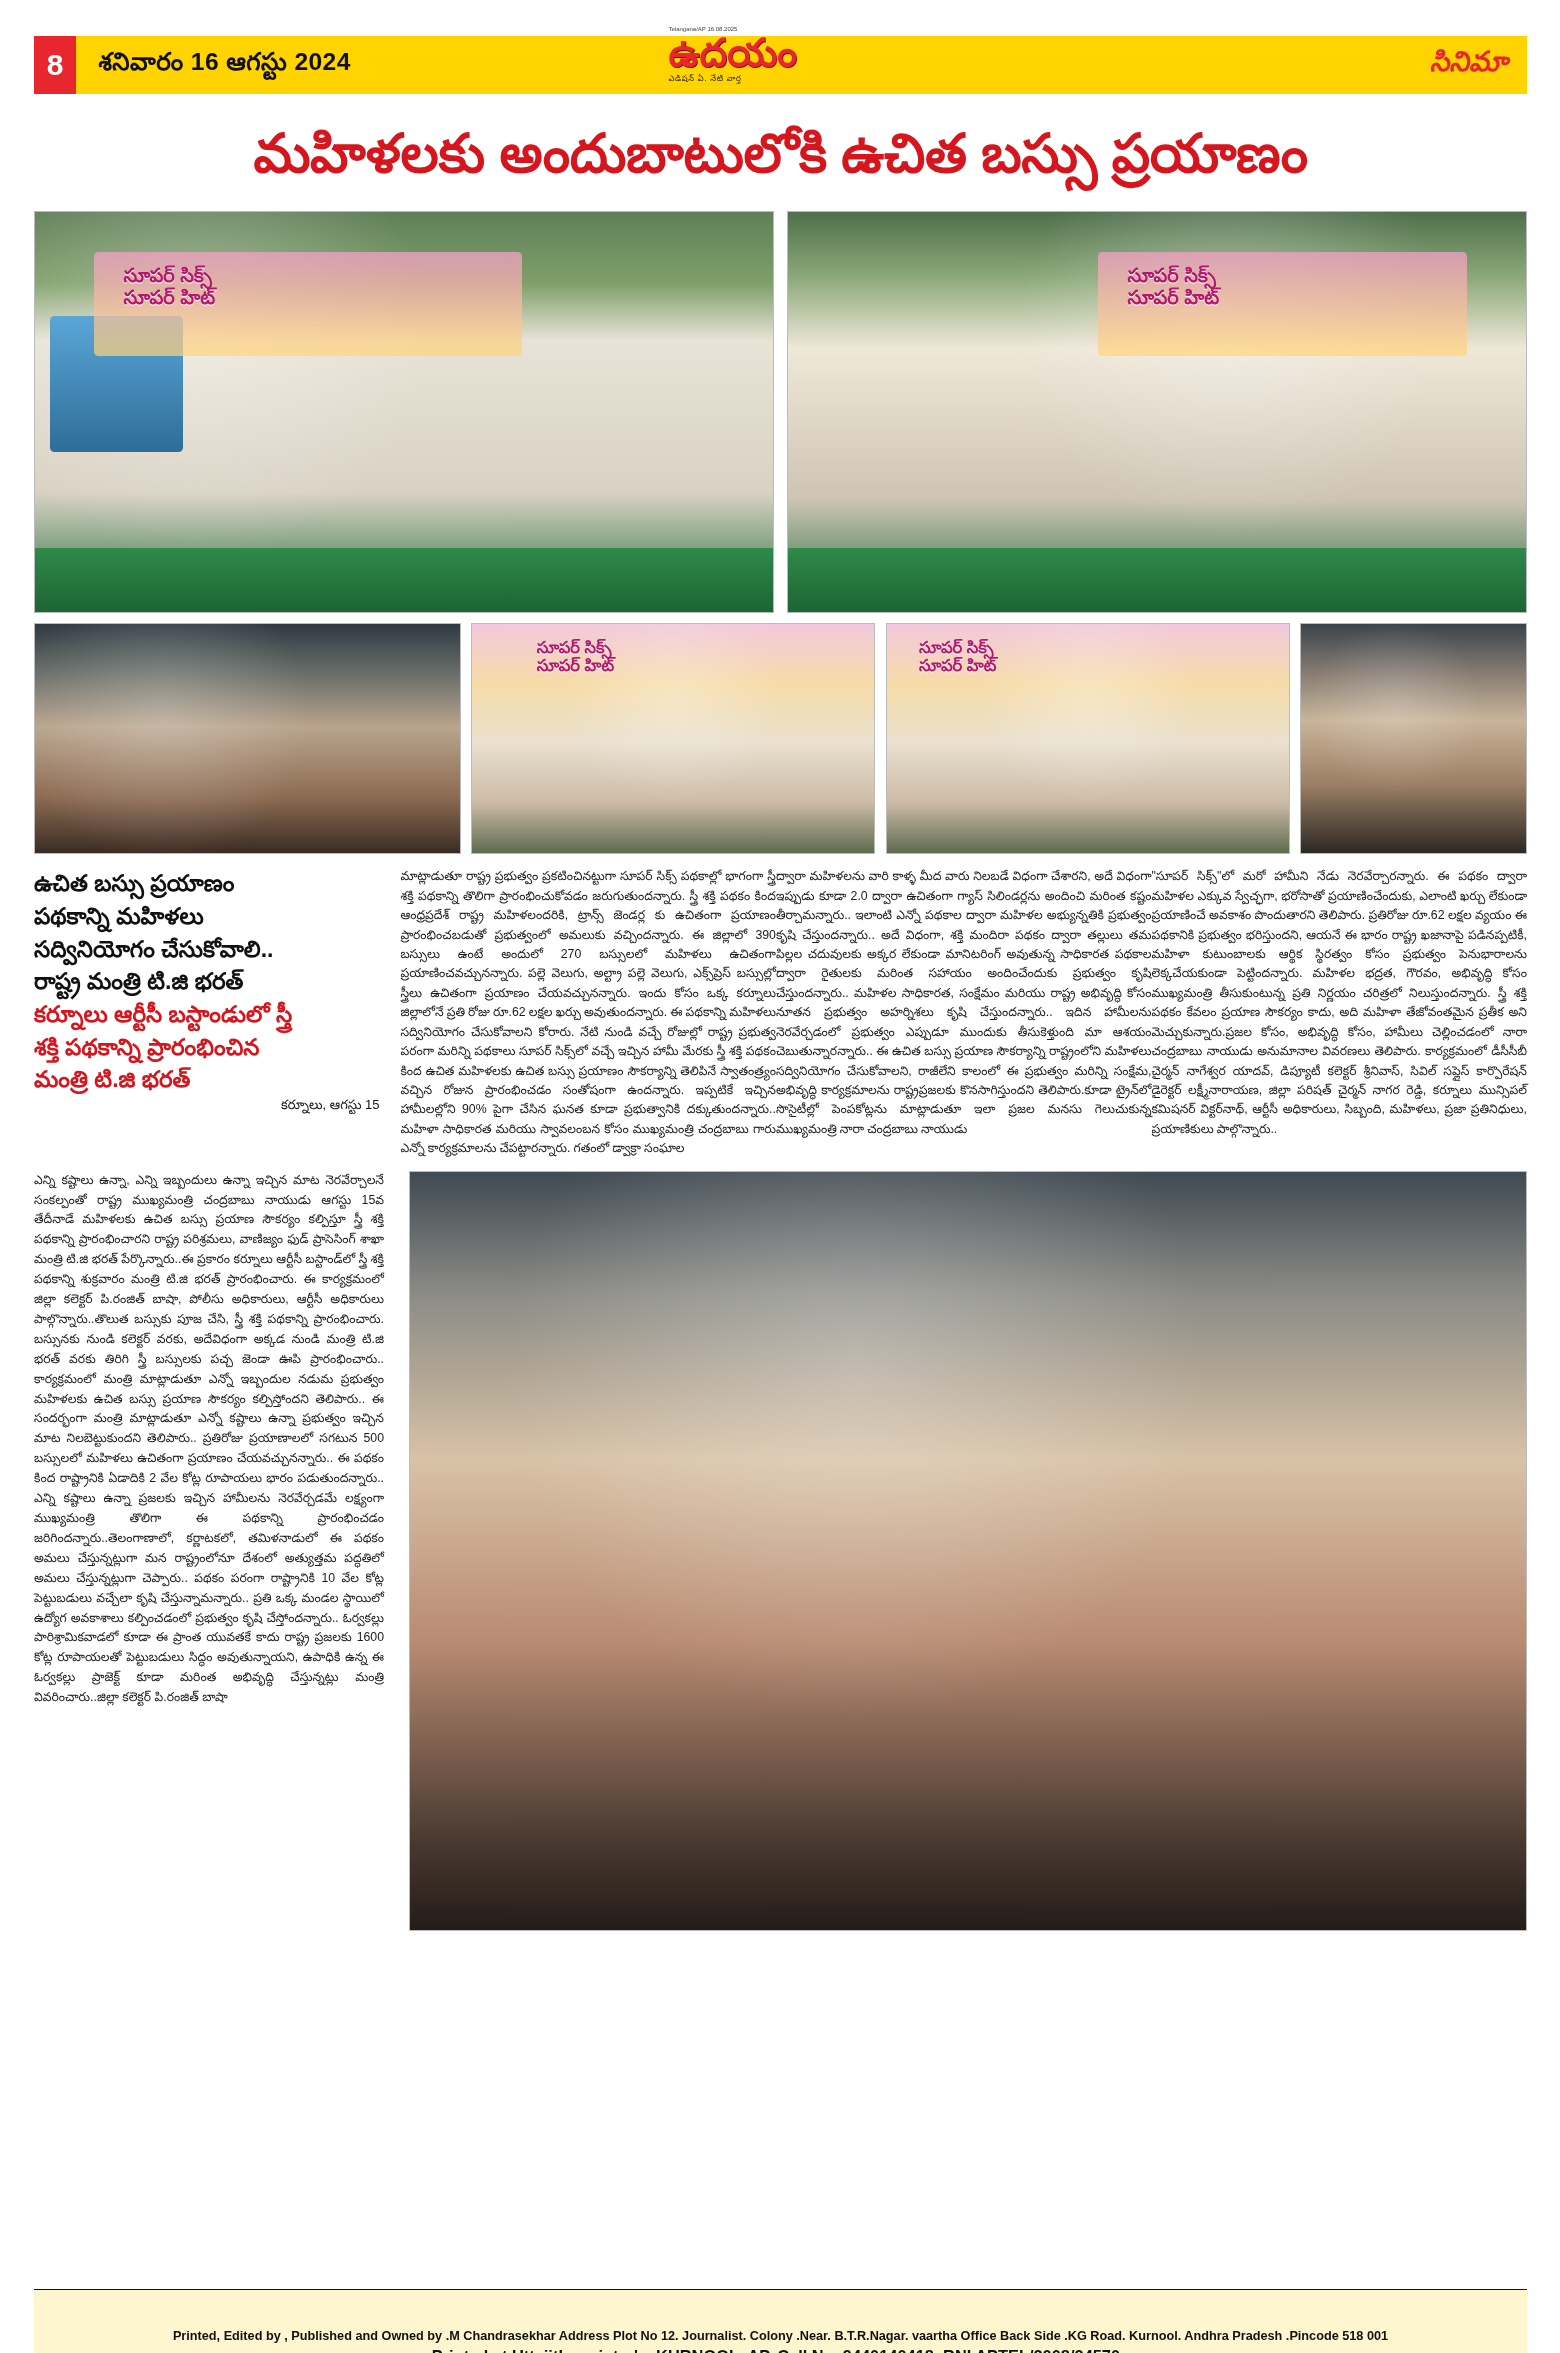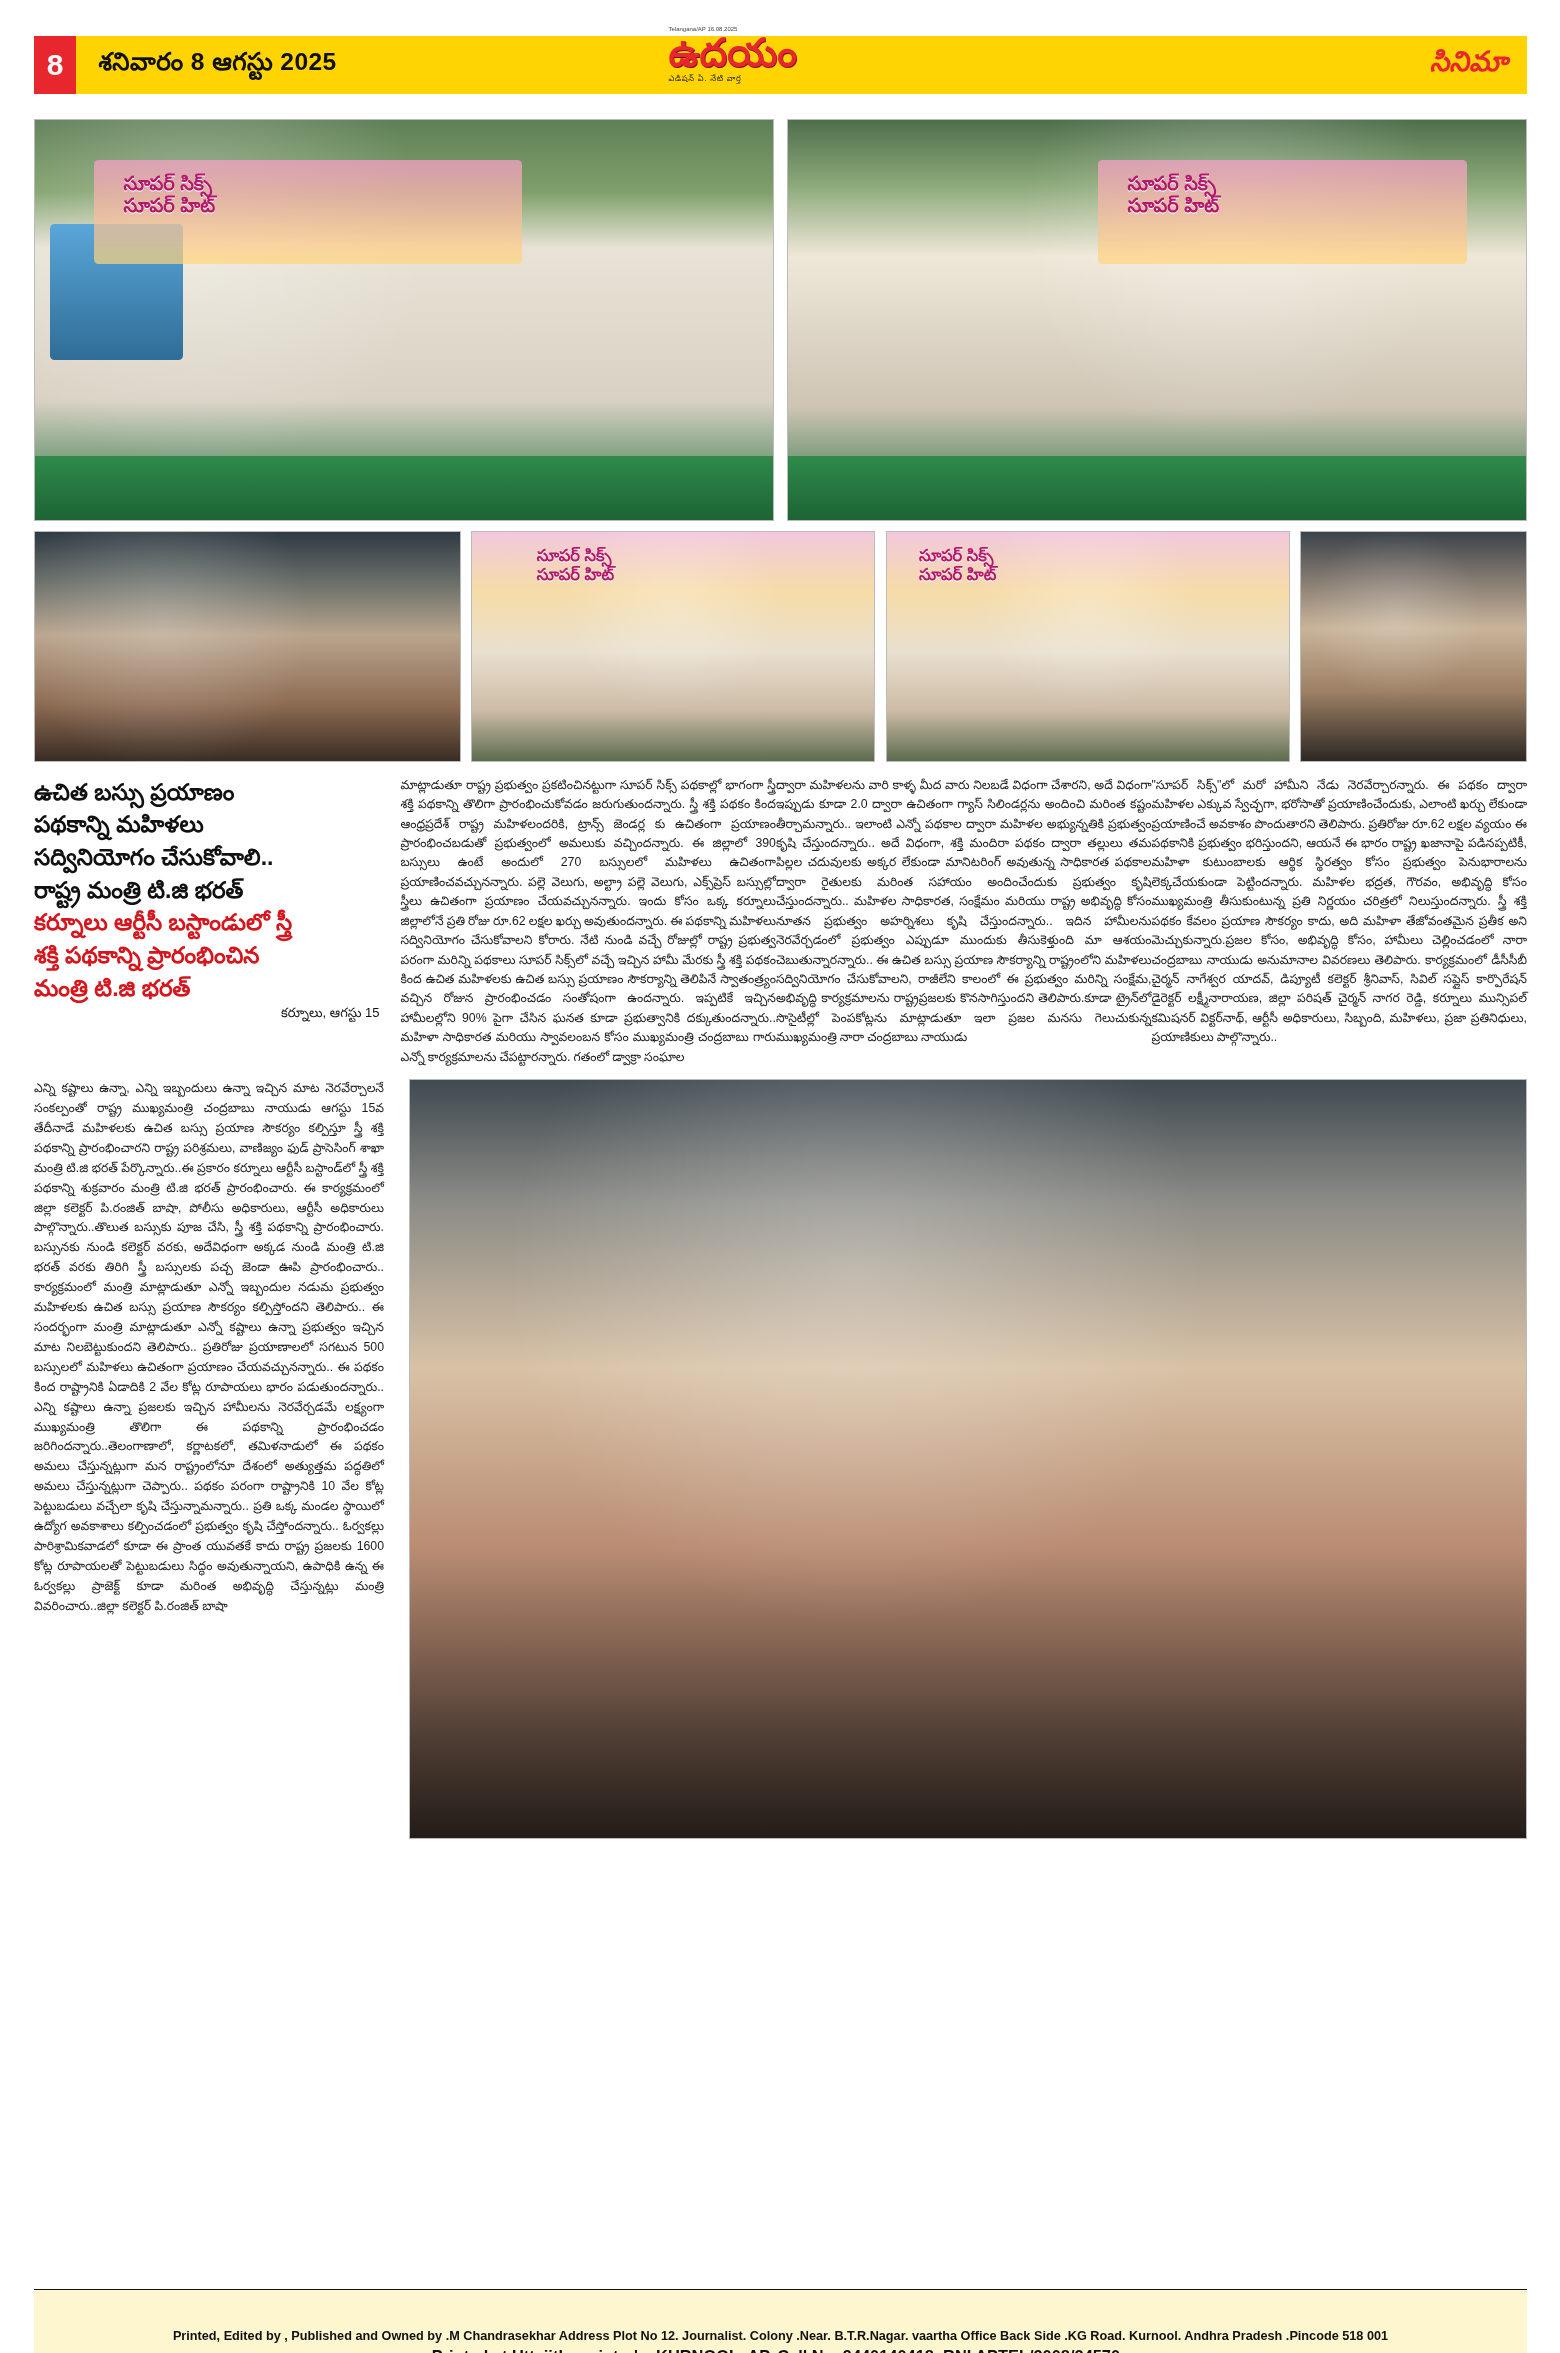--- a/index.html
+++ b/index.html
@@ -290,31 +290,32 @@
 </style>
 </head>
 <body>
 
 <div class="page">
 
   <div class="masthead">
     <div class="mast-yellow"></div>
     <div class="mast-inner">
       <div class="page-num">8</div>
-      <div class="mast-date">శనివారం 8 ఆగస్టు 2025</div>
+      <div class="mast-date">శనివారం 16 ఆగస్టు 2024</div>
       <div class="mast-logo-wrap">
         <div class="mast-logo-tiny">Telangana/AP 16.08.2025</div>
         <div class="mast-logo">ఉదయం</div>
         <div class="mast-logo-sub">ఎడిషన్ ఏ. నేటి వార్త</div>
       </div>
       <div class="mast-section">సినిమా</div>
     </div>
   </div>
 
   <div class="headline">
+    <span class="l2">మహిళలకు అందుబాటులోకి ఉచిత బస్సు ప్రయాణం</span>
   </div>
 
   <div class="row-top">
     <div class="photo ph-stage">
       <div class="bluebus"></div>
       <div class="banner"></div>
       <div class="banner-txt">
         <div>సూపర్ సిక్స్</div>
         <div>సూపర్ హిట్</div>
       </div>

